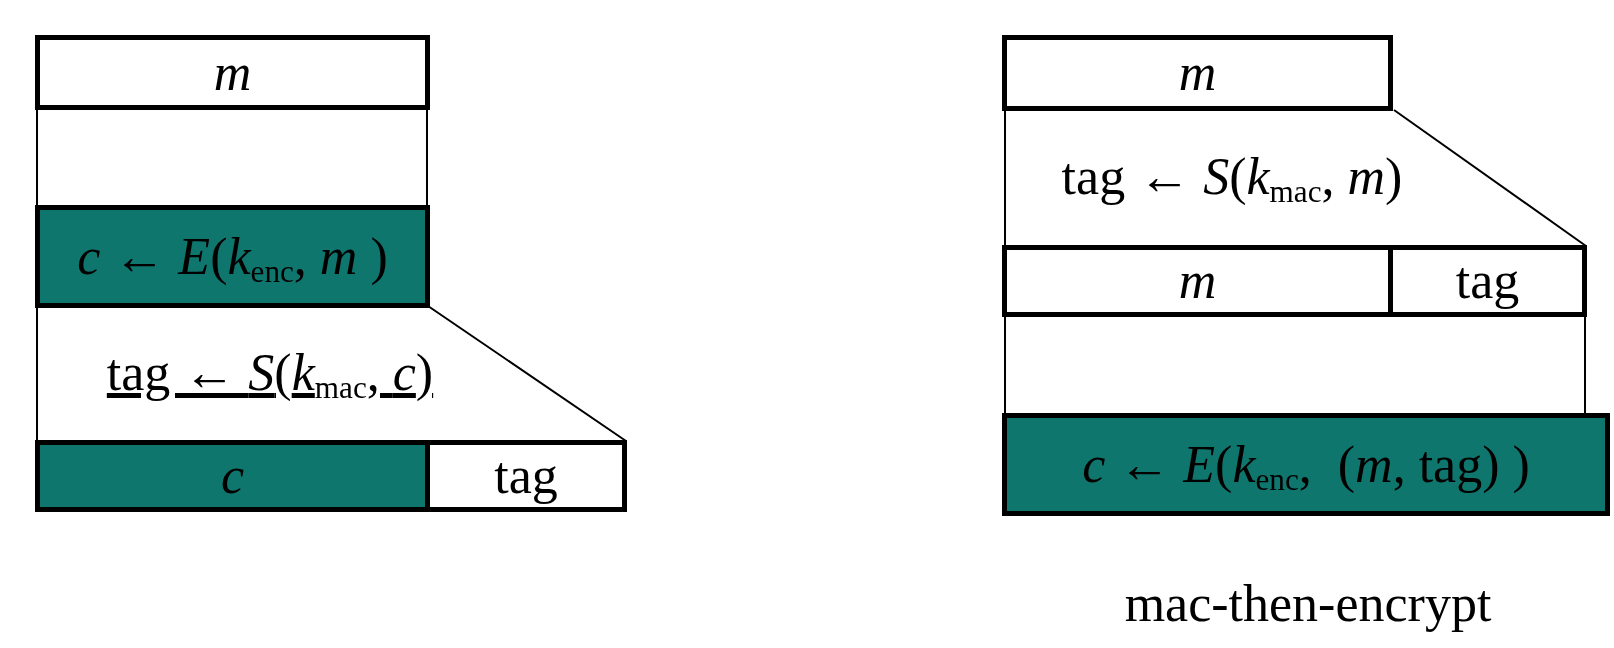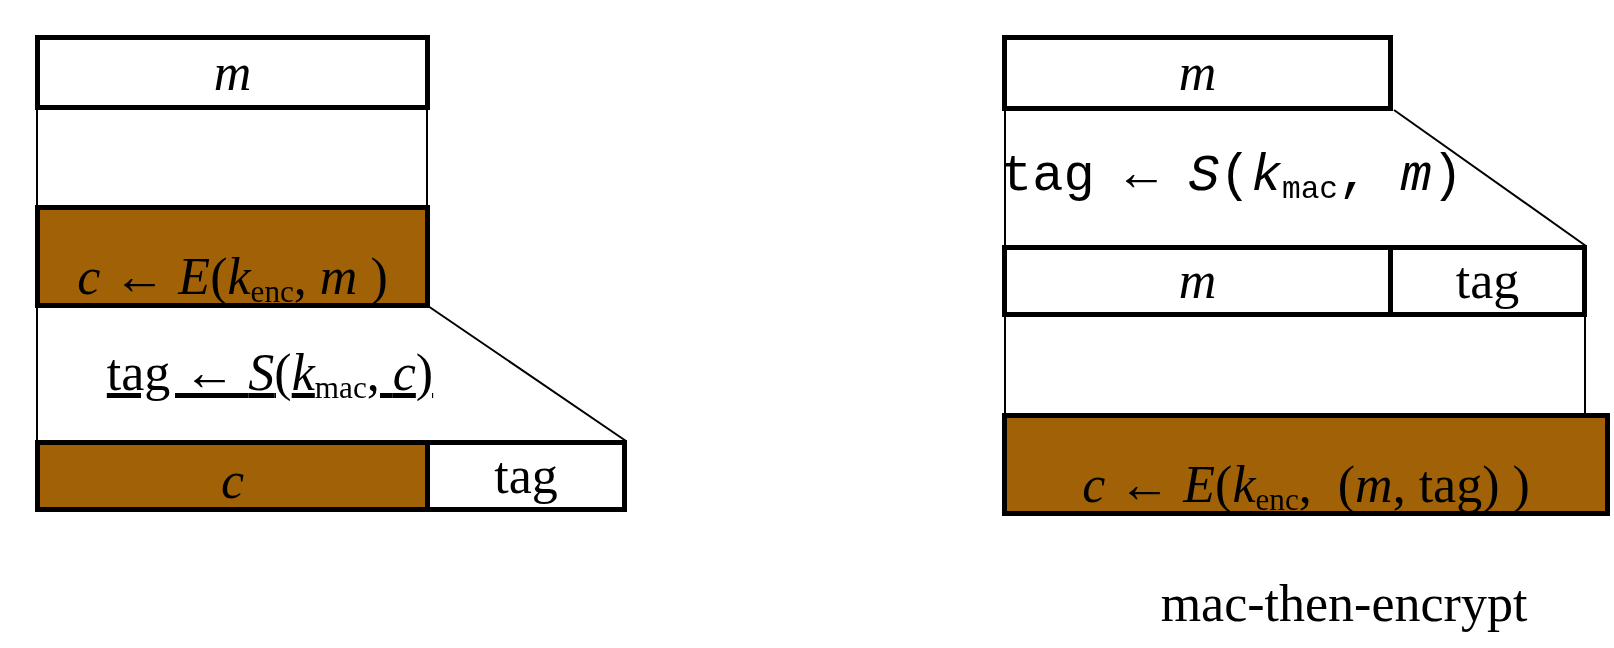--- a/index.html
+++ b/index.html
@@ -17,21 +17,21 @@
     position: absolute;
     border: 5px solid #000000;
     background: #ffffff;
     display: flex;
     align-items: center;
     justify-content: center;
     font-size: 52px;
     line-height: 1;
     white-space: nowrap;
   }
-  .box.gray { background: #a16207; align-items: flex-end; }
+  .box.gray { background: #0f766e; }
   .float-text {
     position: absolute;
     transform: translate(-50%, -50%);
     font-size: 52px;
     line-height: 1;
     white-space: nowrap;
   }
   .diagram-label {
     position: absolute;
     transform: translate(-50%, -50%);
@@ -78,28 +78,28 @@
   </div>
   <div class="box" style="left:425px; top:440px; width:202px; height:72px;">
     <span><span>tag</span></span>
   </div>
 
 
   <div class="box" style="left:1002px; top:35px; width:391px; height:76px;">
     <span><span style="font-style: italic;">m</span></span>
   </div>
 
-  <div class="float-text" style="left:1232px; top:177px;font-family:Liberation Mono, monospace;"><span>tag ← </span><span style="font-style: italic;">S</span><span>(</span><span style="font-style: italic;">k</span><sub>mac</sub><span>, </span><span style="font-style: italic;">m</span><span>)</span></div>
+  <div class="float-text" style="left:1232px; top:177px;"><span>tag ← </span><span style="font-style: italic;">S</span><span>(</span><span style="font-style: italic;">k</span><sub>mac</sub><span>, </span><span style="font-style: italic;">m</span><span>)</span></div>
 
   <div class="box" style="left:1002px; top:245px; width:391px; height:72px;">
     <span><span style="font-style: italic;">m</span></span>
   </div>
   <div class="box" style="left:1388px; top:245px; width:199px; height:72px;">
     <span><span>tag</span></span>
   </div>
 
   <div class="box gray" style="left:1002px; top:413px; width:608px; height:103px;">
     <span><span style="font-style: italic;">c</span><span> ← </span><span style="font-style: italic;">E</span><span>(</span><span style="font-style: italic;">k</span><sub>enc</sub><span>,&nbsp; (</span><span style="font-style: italic;">m</span><span>, tag) )</span></span>
   </div>
 
-  <div class="diagram-label" style="left:1344px; top:604px;font-family:Liberation Serif, serif;">mac-then-encrypt</div>
+  <div class="diagram-label" style="left:1308px; top:604px;font-family:Liberation Serif, serif;">mac-then-encrypt</div>
 
 </div>
 
 </body></html>

